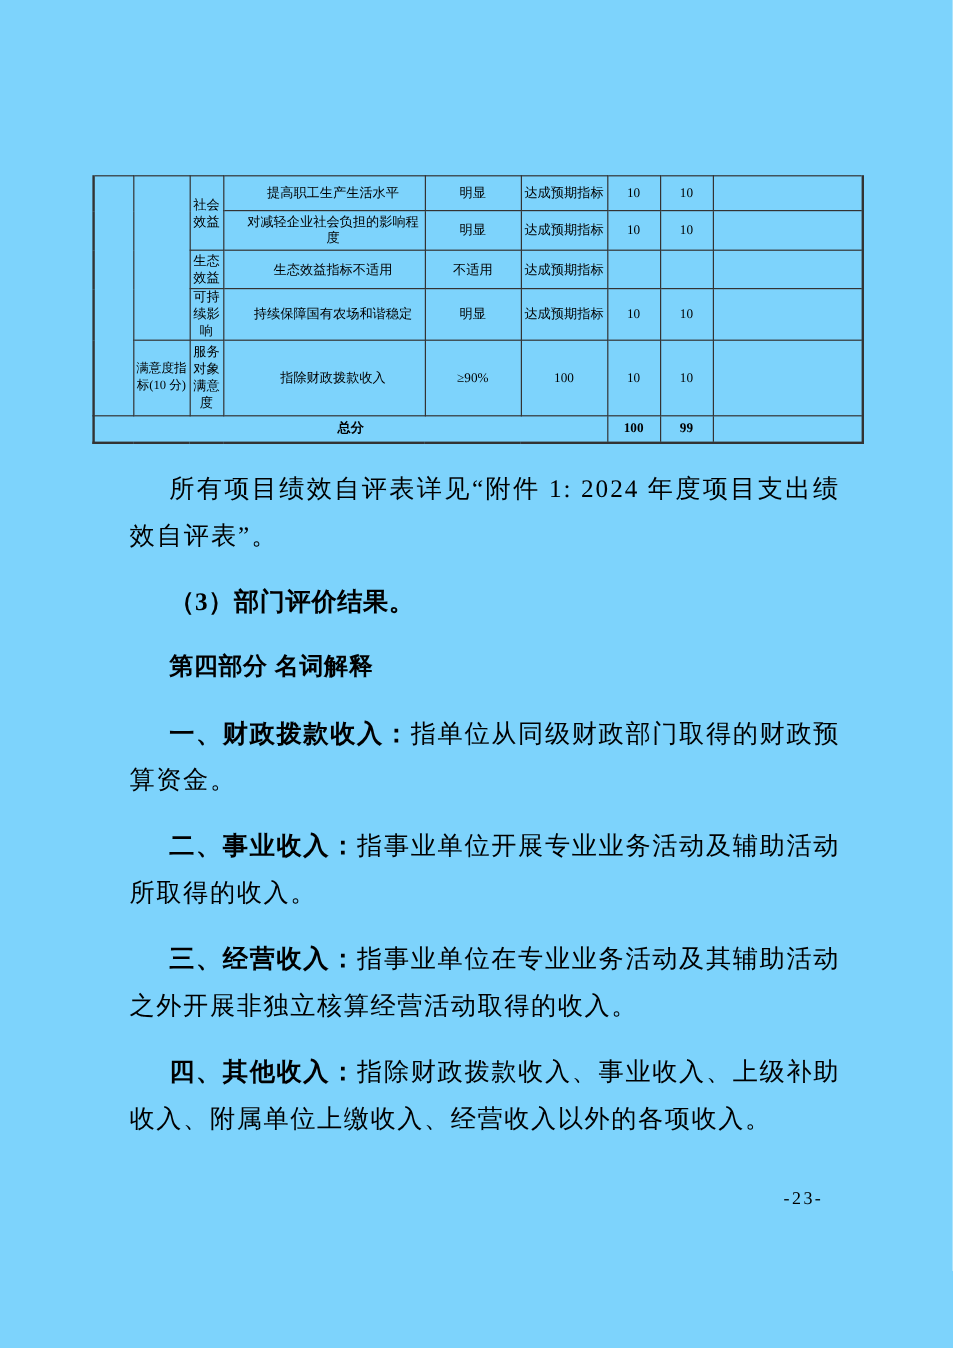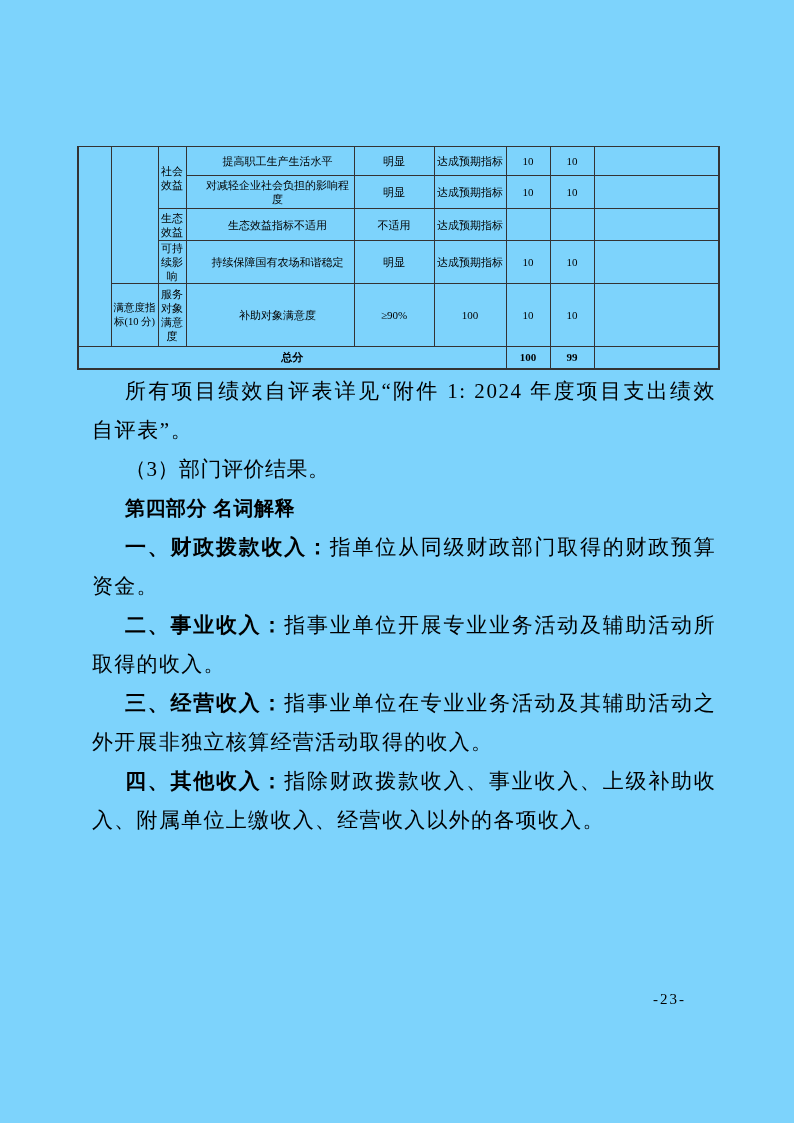--- a/index.html
+++ b/index.html
@@ -22,27 +22,27 @@
   table.perf td.ind { text-align:center; padding:1px 2px 1px 17px; }
   table.perf td.cat { font-size:10.5px; padding:0 1px; }
   table.perf td.grp { padding:0 1px; }
   tr.r1 { height:29px; } tr.r2 { height:33px; } tr.r3 { height:32px; }
   tr.r4 { height:43px; } tr.r5 { height:63px; } tr.r6 { height:22px; }
   .bold { font-weight:bold; }
 
   
   .body-text { position:absolute; left:92px; top:372px; width:624px; }
   .para {
-    margin:0; font-size:21px; line-height:39px; text-align:justify;
+    margin:16px; font-size:21px; line-height:39px; text-align:justify;
     text-indent:33px; word-break:break-all;
   }
   .ls-a { letter-spacing:1.6px; }
   .ls-b { letter-spacing:1.9px; }
   .ls-c { letter-spacing:1.3px; }
-  .heading-serif { font-weight:normal; text-align:left; letter-spacing:0.5px; }
+  .heading-serif { font-weight:bold; text-align:left; letter-spacing:0.5px; }
   .heading-sans  {
     font-weight:bold; text-align:left; font-size:20px;
     font-family:"Liberation Sans","DejaVu Sans",sans-serif; letter-spacing:0.5px;
   }
   .term { font-weight:bold; }
 
   .page-number {
     position:absolute; left:653px; top:991px; font-size:15px; letter-spacing:2px;
   }
 </style>
@@ -97,21 +97,21 @@
         <td class="ind">持续保障国有农场和谐稳定</td>
         <td>明显</td>
         <td>达成预期指标</td>
         <td>10</td>
         <td>10</td>
         <td></td>
       </tr>
       <tr class="r5">
         <td class="cat">满意度指标(10 分)</td>
         <td class="grp">服务对象满意度</td>
-        <td class="ind">补助对象满意度</td>
+        <td class="ind">指除财政拨款收入</td>
         <td>≥90%</td>
         <td>100</td>
         <td>10</td>
         <td>10</td>
         <td></td>
       </tr>
       <tr class="r6">
         <td colspan="6" class="bold">总分</td>
         <td class="bold">100</td>
         <td class="bold">99</td>

